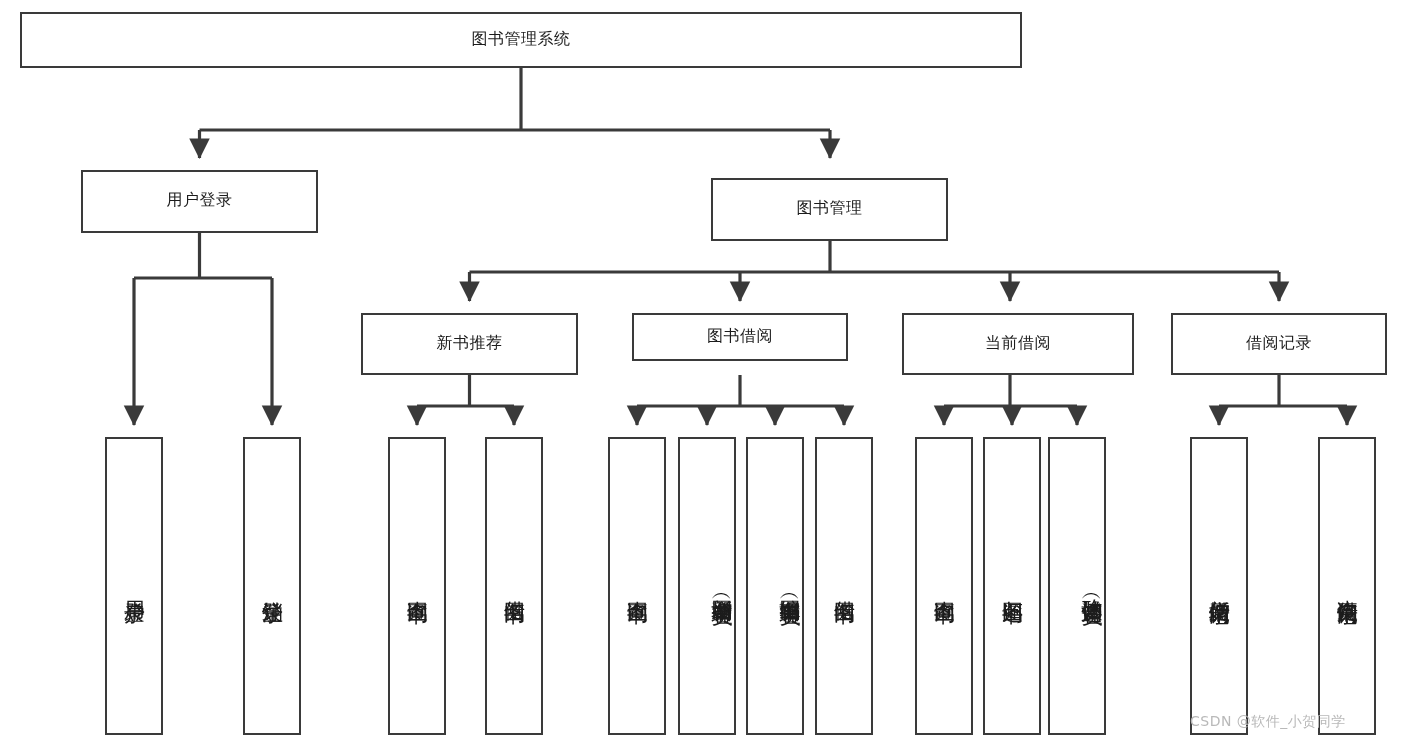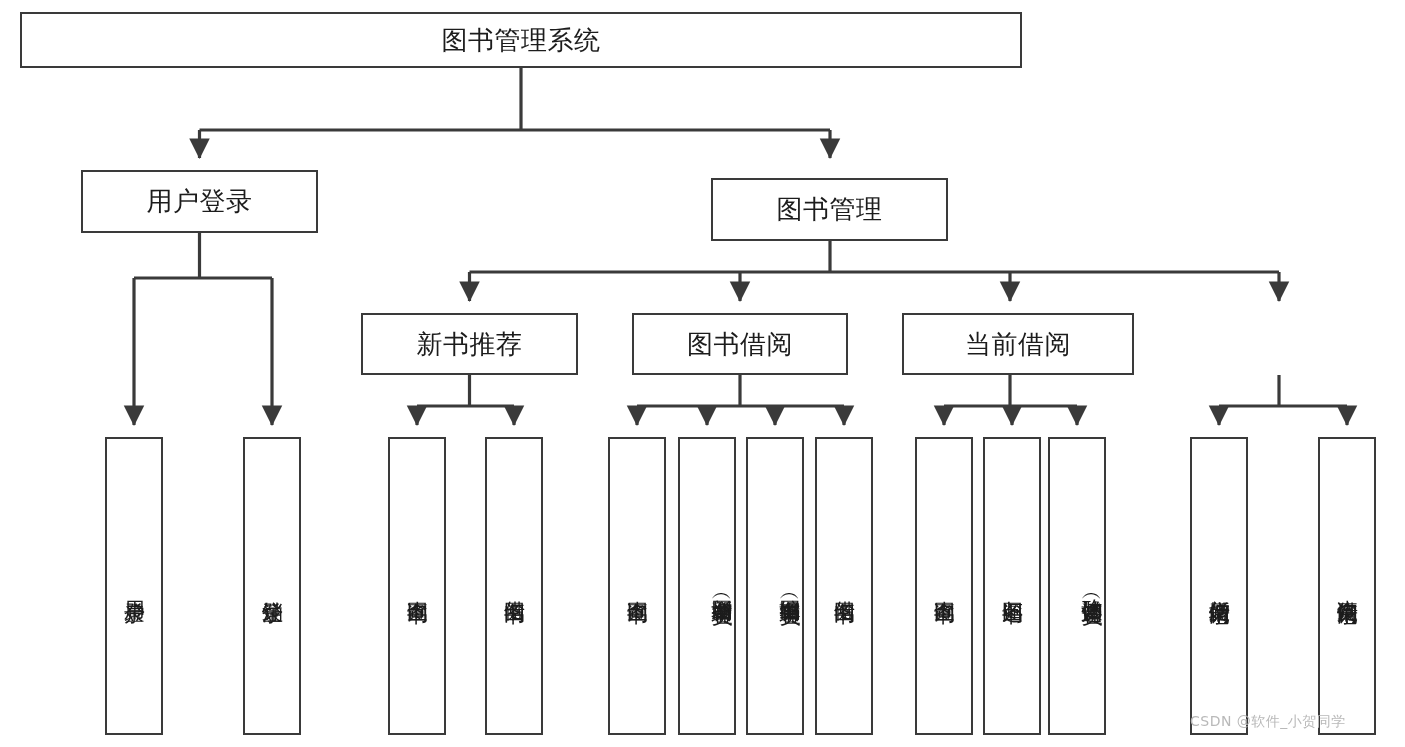--- a/index.html
+++ b/index.html
@@ -31,22 +31,23 @@
     border: 2.5px solid #3a3a3a;
     background: #ffffff;
     display: flex;
     align-items: center;
     justify-content: center;
     color: #1c1c1c;
     line-height: 1.18;
     text-align: center;
   }
   .node.horiz {
-    font-size: 26px;
+    font-size: 16px;
     letter-spacing: 0.5px;
+    font-family: Liberation Mono, monospace;
   }
   .node.vert {
     writing-mode: vertical-rl;
     text-orientation: upright;
     font-size: 21px;
     letter-spacing: 1px;
     padding: 4px 0;
   }
   .node.vert .vtext {
     writing-mode: vertical-rl;
@@ -125,25 +126,28 @@
   <div class="node horiz" style="left:81px; top:170px; width:237px; height:63px;">
     <span>用户登录</span>
   </div>
   <div class="node horiz" style="left:711px; top:170px; width:237px; height:63px;margin-top:8px;">
     <span>图书管理</span>
   </div>
 
   <div class="node horiz" style="left:361px; top:313px; width:217px; height:62px;">
     <span>新书推荐</span>
   </div>
-  <div class="node horiz" style="left:632px; top:313px; width:216px; height:62px;">
+  <div class="node horiz" style="left:632px; top:313px; width:216px; height:48px;">
     <span>图书借阅</span>
   </div>
   <div class="node horiz" style="left:902px; top:313px; width:232px; height:62px;">
     <span>当前借阅</span>
+  </div>
+  <div class="node horiz" style="left:1171px; top:313px; width:216px; height:62px;">
+    <span>借阅记录</span>
   </div>
 
   <div class="node vert" style="left:105px; top:437px; width:58px; height:298px;">
     <span class="vtext">用户登录</span>
   </div>
   <div class="node vert" style="left:243px; top:437px; width:58px; height:298px;">
     <span class="vtext">注销登录</span>
   </div>
   <div class="node vert" style="left:388px; top:437px; width:58px; height:298px;">
     <span class="vtext">查询图书</span>

